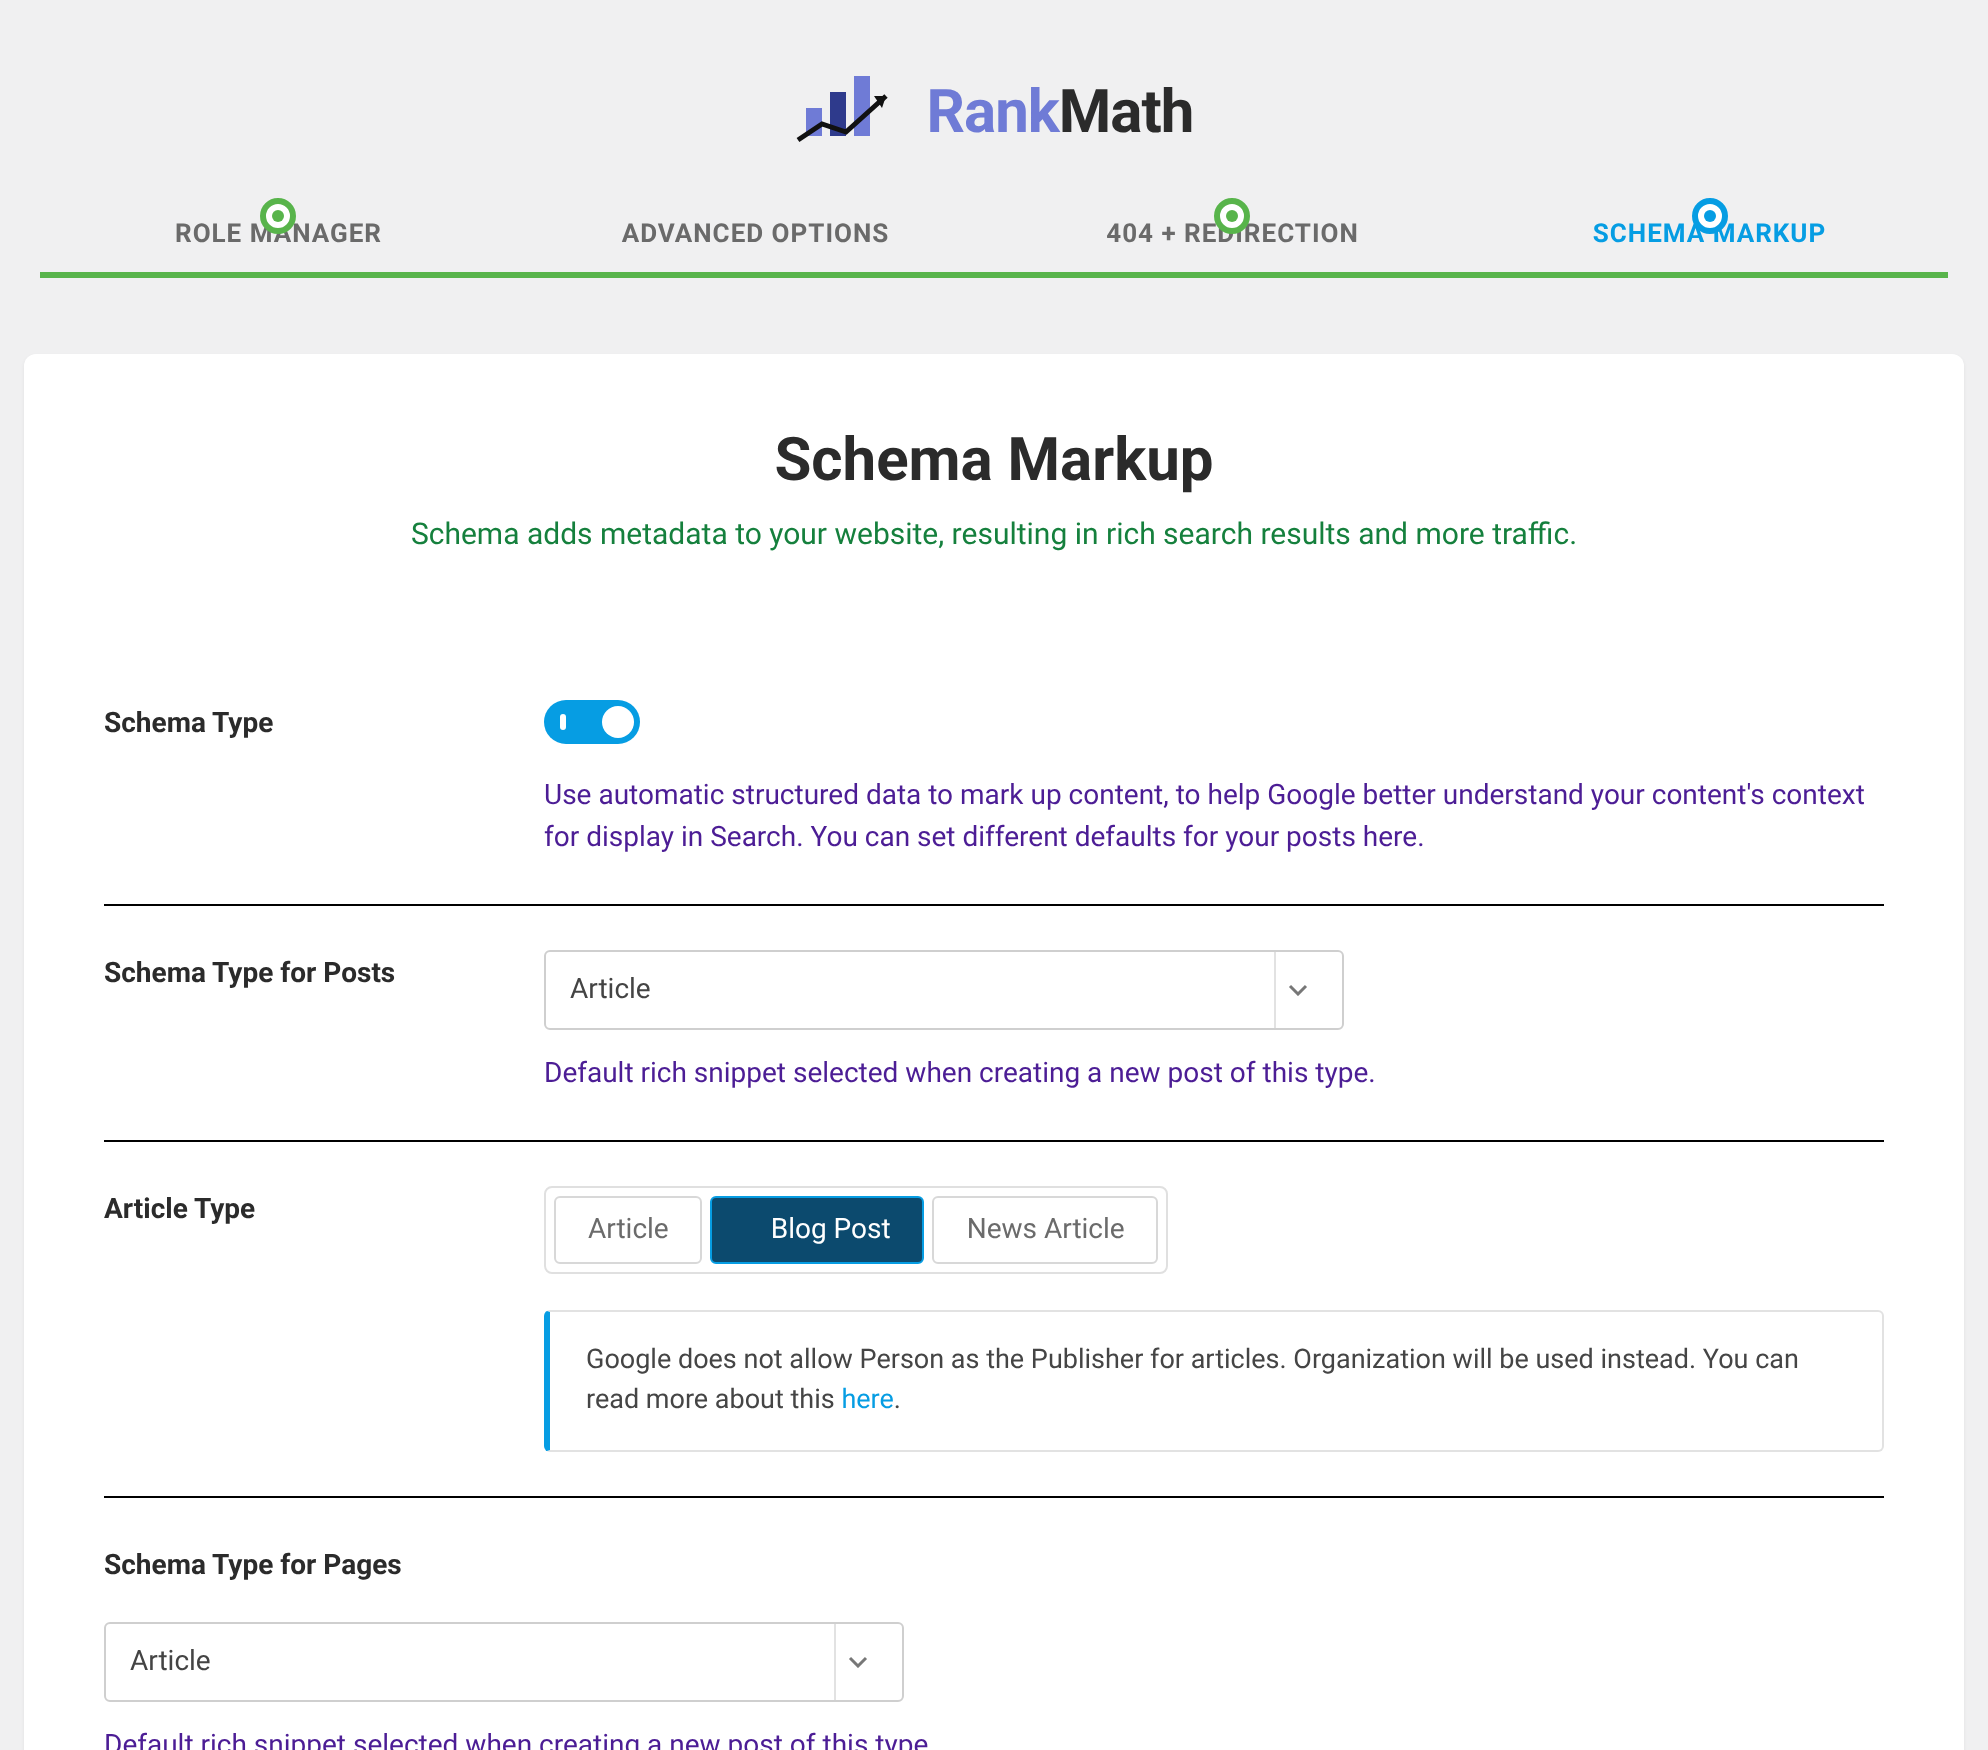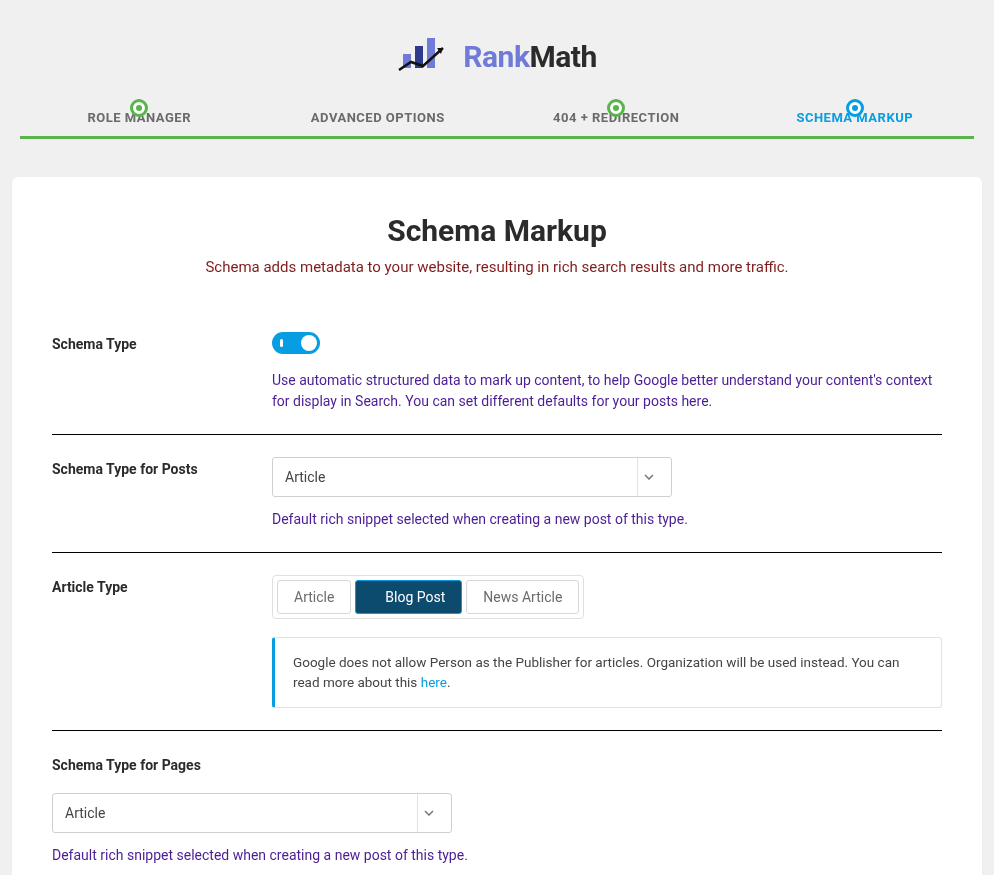--- a/index.html
+++ b/index.html
@@ -96,22 +96,22 @@
 .card h1 {
   text-align:center;
   font-size:30px;
   font-weight:700;
   color:#2b2b2b;
   margin-bottom:10px;
 }
 .card-sub {
   text-align:center;
   font-size:15px;
-  color:#7f1d1d;
-  margin-bottom:34px;
+  color:#15803d;
+  margin-bottom:52px;
 }
 
 
 .field {
   display:flex;
   gap:20px;
   padding:22px 0;
   border-bottom:1px solid #000000;
 }
 .field:last-child { border-bottom:none; }

